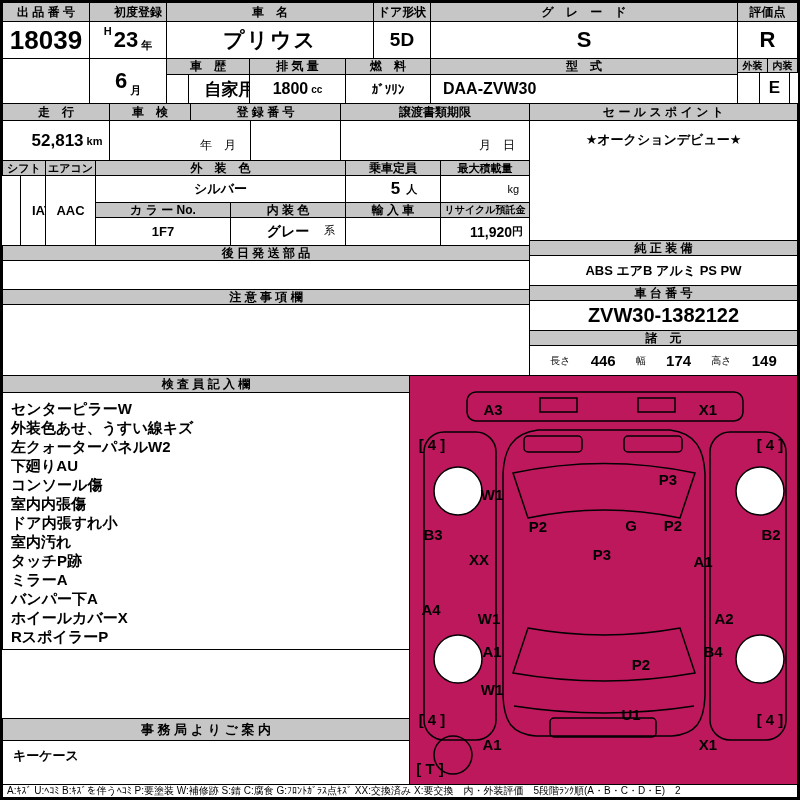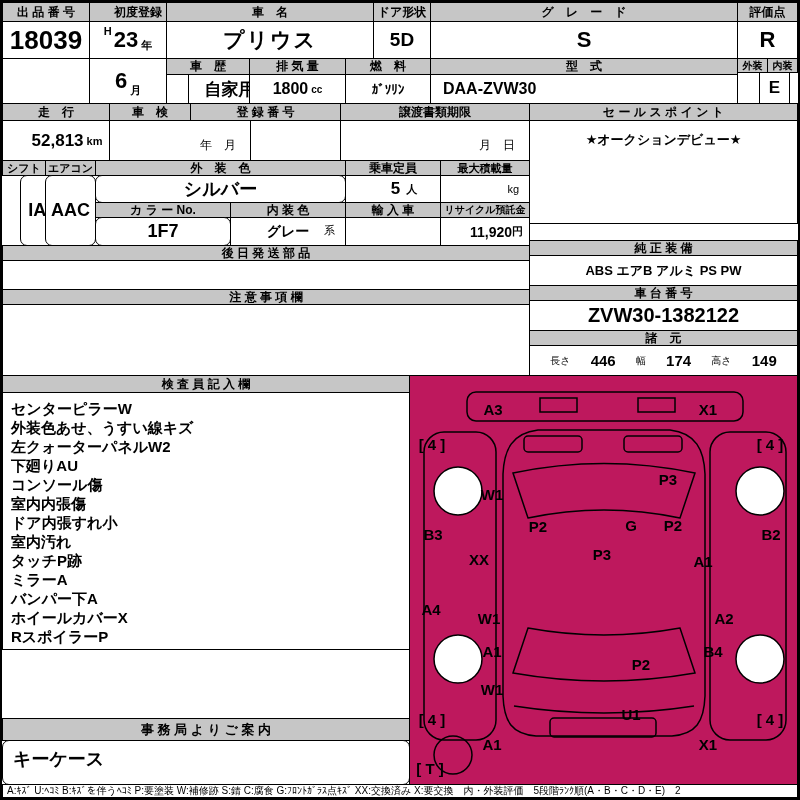--- a/index.html
+++ b/index.html
@@ -7,21 +7,21 @@
   body { width:800px; height:800px; font-family:"Liberation Sans","DejaVu Sans",sans-serif; color:#000; }
   #sheet { position:relative; width:800px; height:800px; background:#fff; overflow:hidden; }
   .frame { position:absolute; inset:0; border:2px solid #000; pointer-events:none; }
   .cell { position:absolute; border:1px solid #000; background:#fff; overflow:hidden; }
   .hdr { background:#c6c6c6; display:flex; align-items:center; justify-content:center; font-size:12px; font-weight:bold; white-space:nowrap; }
   .hdr.s10 { font-size:10px; }
   .hdr.s11 { font-size:11px; }
   .val { display:flex; align-items:center; justify-content:center; font-weight:bold; white-space:nowrap; }
   .t26{font-size:26px;} .t22{font-size:22px;} .t21{font-size:21px; letter-spacing:2px;}
   .t20{font-size:20px;} .t19{font-size:19px;} .t17{font-size:17px;margin-left:22px;} .t16{font-size:16px;}
-  .t15{font-size:18px;border-radius:7px;} .t14{font-size:14px;} .t13{font-size:13px;}
+  .t15{font-size:13px;} .t14{font-size:14px;} .t13{font-size:13px;}
   .u { font-size:11px; font-weight:bold; }
   .u10 { font-size:10px; font-weight:bold; }
   .era { font-size:11px; align-self:flex-start; margin:3px 2px 0 0; }
   .unit-low { font-size:11px; align-self:flex-end; margin:0 0 5px 3px; }
   .gap3 > * + * { margin-left:3px; }
   .gap6 > * + * { margin-left:6px; }
   .left-pad { justify-content:flex-start; padding-left:12px; }
   .right-low { justify-content:flex-end; align-items:flex-end; padding:0 14px 6px 0; font-size:12px; font-weight:normal; }
   .right-small { justify-content:flex-end; padding-right:10px; font-size:11px; font-weight:normal; }
   .top-pad { align-items:flex-start; padding-top:10px; }
@@ -97,21 +97,21 @@
   <div class="cell hdr" style="left:109px;top:103px;width:82px;height:18px">車　検</div>
   <div class="cell val right-low" style="left:109px;top:120px;width:142px;height:41px">年　月</div>
 
   <div class="cell hdr" style="left:190px;top:103px;width:151px;height:18px">登 録 番 号</div>
   <div class="cell" style="left:250px;top:120px;width:91px;height:41px"></div>
 
   <div class="cell hdr" style="left:340px;top:103px;width:190px;height:18px">譲渡書類期限</div>
   <div class="cell val right-low" style="left:340px;top:120px;width:190px;height:41px">月　日</div>
 
   <div class="cell hdr" style="left:529px;top:103px;width:269px;height:18px">セ ー ル ス ポ イ ン ト</div>
-  <div class="cell val t13 top-pad" style="left:529px;top:120px;width:269px;height:104px">★オークションデビュー★</div>
+  <div class="cell val t13 top-pad" style="left:529px;top:120px;width:269px;height:121px">★オークションデビュー★</div>
 
   <div class="cell hdr s11" style="left:2px;top:160px;width:44px;height:16px">シフト</div>
   <div class="cell val t15" style="left:20px;top:175px;width:44px;height:71px">IAT</div>
 
   <div class="cell hdr s11" style="left:45px;top:160px;width:51px;height:16px">エアコン</div>
   <div class="cell val t15" style="left:45px;top:175px;width:51px;height:71px">AAC</div>
 
   <div class="cell hdr" style="left:95px;top:160px;width:251px;height:16px">外　装　色</div>
   <div class="cell val t15" style="left:95px;top:175px;width:251px;height:28px">シルバー</div>
 

